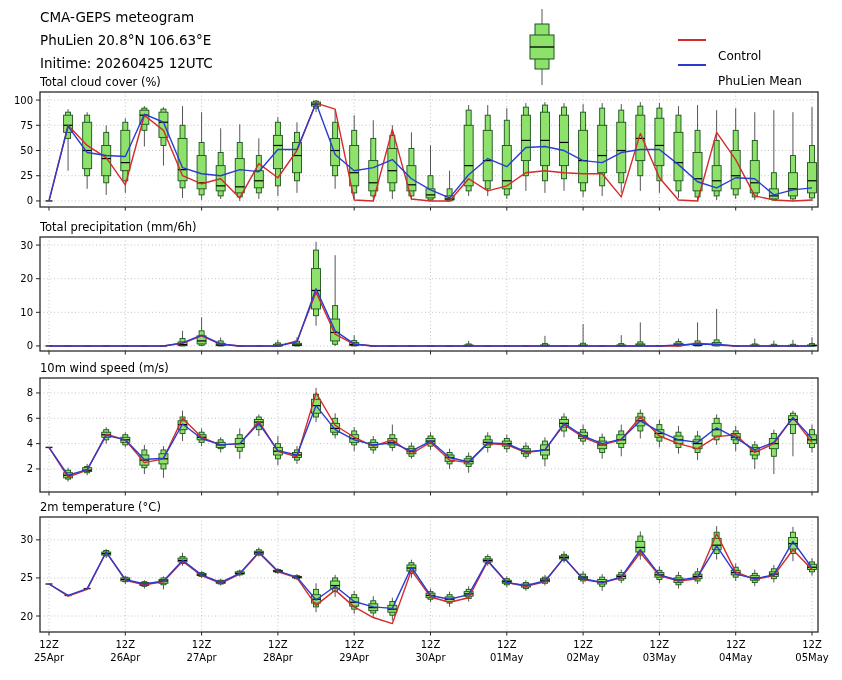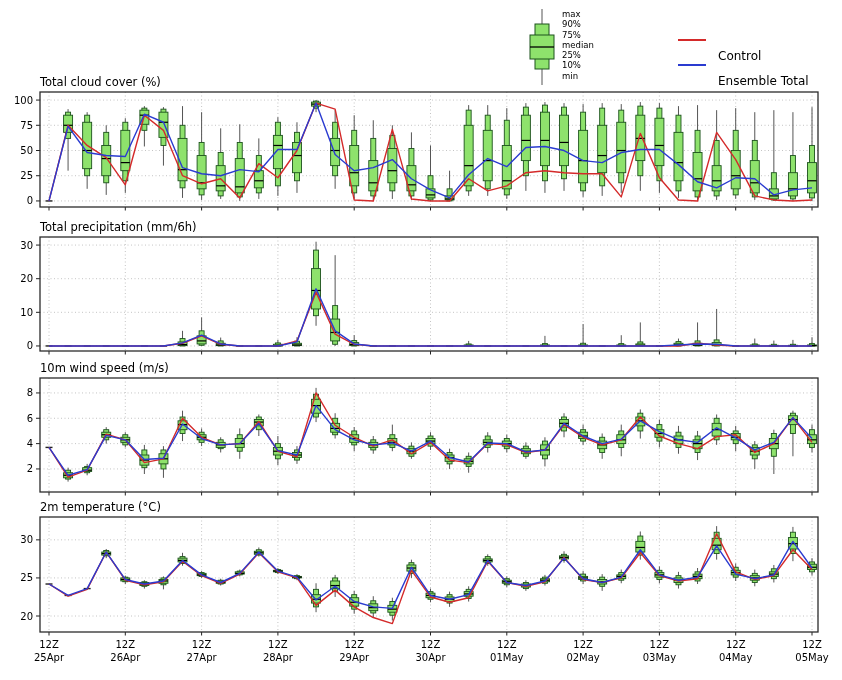--- a/index.html
+++ b/index.html
@@ -16,46 +16,42 @@
   .line-legend .swatch{display:inline-block;width:28px;height:2px;margin-right:12px;}
   .line-legend .lbl{font-size:12px;margin-top:32px;}
   #chart{position:absolute;left:0;top:0;}
   text{font-family:"DejaVu Sans","Liberation Sans",sans-serif;}
 </style>
 </head>
 <body>
 
 <div class="app">
 
+  <div class="header">
+    <div>CMA-GEPS meteogram</div>
+    <div>PhuLien 20.8°N 106.63°E</div>
+    <div>Initime: 20260425 12UTC</div>
+  </div>
 
   <svg class="box-legend-glyph" width="36" height="84">
     <line x1="18" y1="3" x2="18" y2="79" stroke="#555" stroke-width="1"></line>
     <rect x="11" y="18" width="14" height="45" stroke="#1c521c" stroke-width="1" fill="#8ee26c"></rect>
     <rect x="6" y="29" width="24" height="24" stroke="#1c521c" stroke-width="1" fill="#8ee26c"></rect>
     <line x1="6" y1="41" x2="30" y2="41" stroke="#000" stroke-width="1.3"></line>
   </svg>
 
-  <div class="box-legend-labels">
-    <div>max</div>
-    <div>90%</div>
-    <div>75%</div>
-    <div>median</div>
-    <div>25%</div>
-    <div>10%</div>
-    <div>min</div>
-  </div>
 
   <div class="line-legend">
     <div class="row">
       <span class="swatch" style="background: rgb(212, 42, 42);"></span>
       <span class="lbl">Control</span>
     </div>
     <div class="row">
       <span class="swatch" style="background: rgb(42, 59, 208);"></span>
-      <span class="lbl">Ensemble Total</span>
+      <span class="lbl">PhuLien Mean</span>
     </div>
   </div>
 
   <svg id="chart" width="842" height="680">
       <g>
         <line x1="49" y1="92" x2="49" y2="207" stroke="#b5b5b5" stroke-width="0.8" stroke-dasharray="1 2.5"></line>
         <line x1="49" y1="207" x2="49" y2="210.5" stroke="#222" stroke-width="1"></line>
         <line x1="125.3" y1="92" x2="125.3" y2="207" stroke="#b5b5b5" stroke-width="0.8" stroke-dasharray="1 2.5"></line>
         <line x1="125.3" y1="207" x2="125.3" y2="210.5" stroke="#222" stroke-width="1"></line>
         <line x1="201.6" y1="92" x2="201.6" y2="207" stroke="#b5b5b5" stroke-width="0.8" stroke-dasharray="1 2.5"></line>

